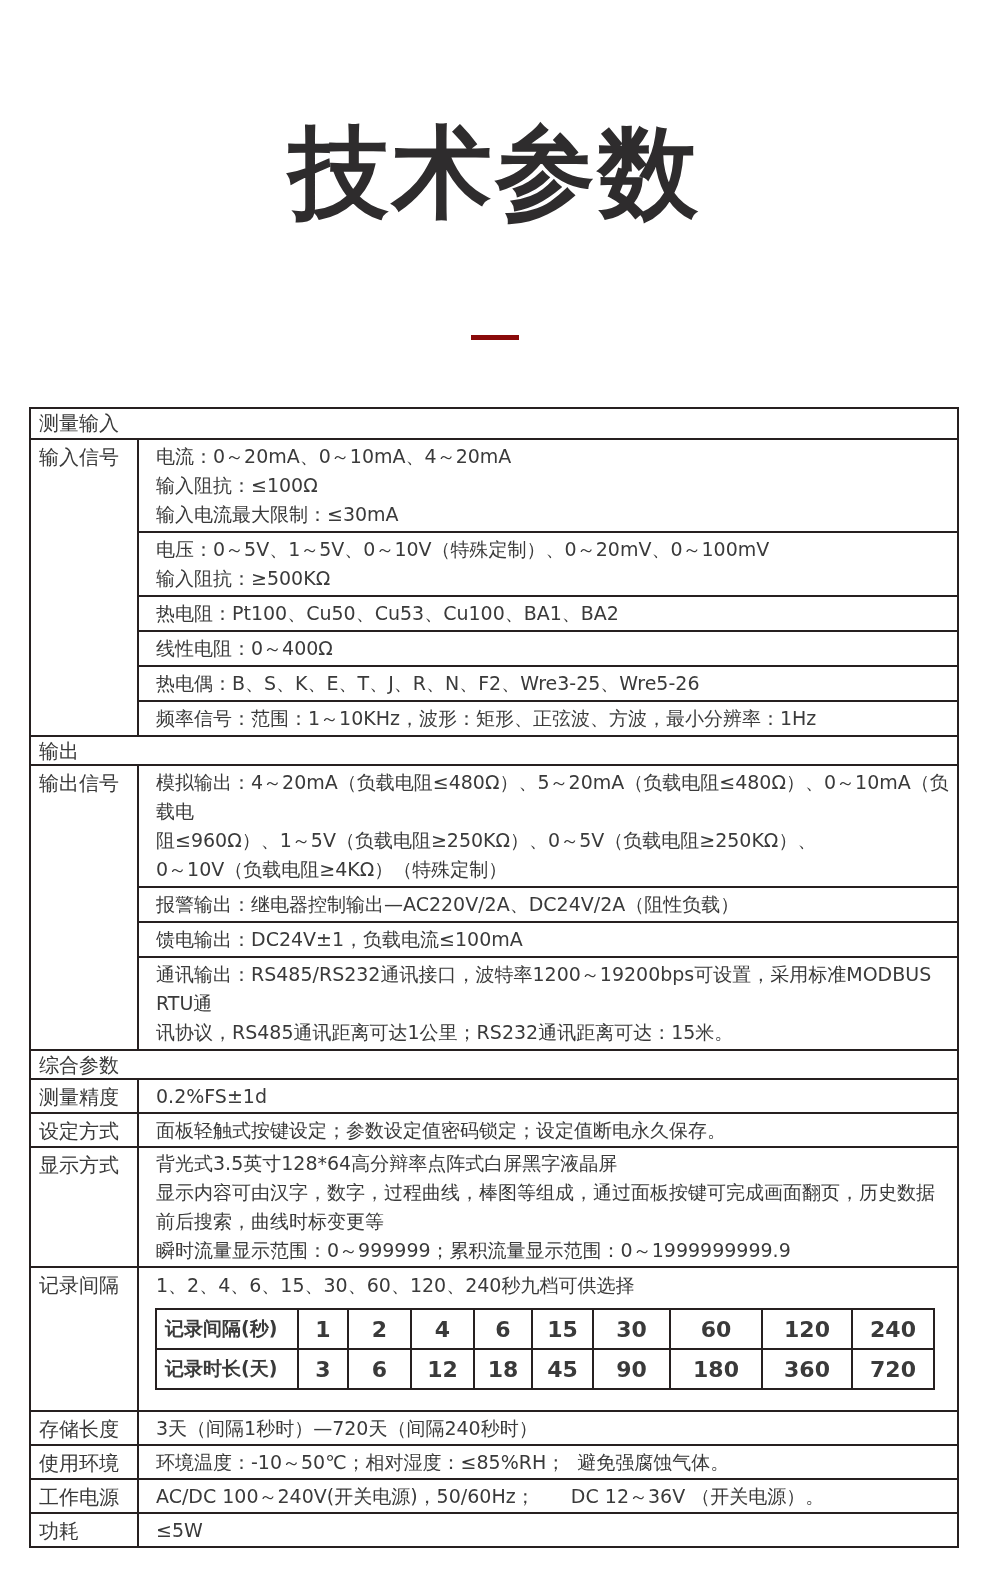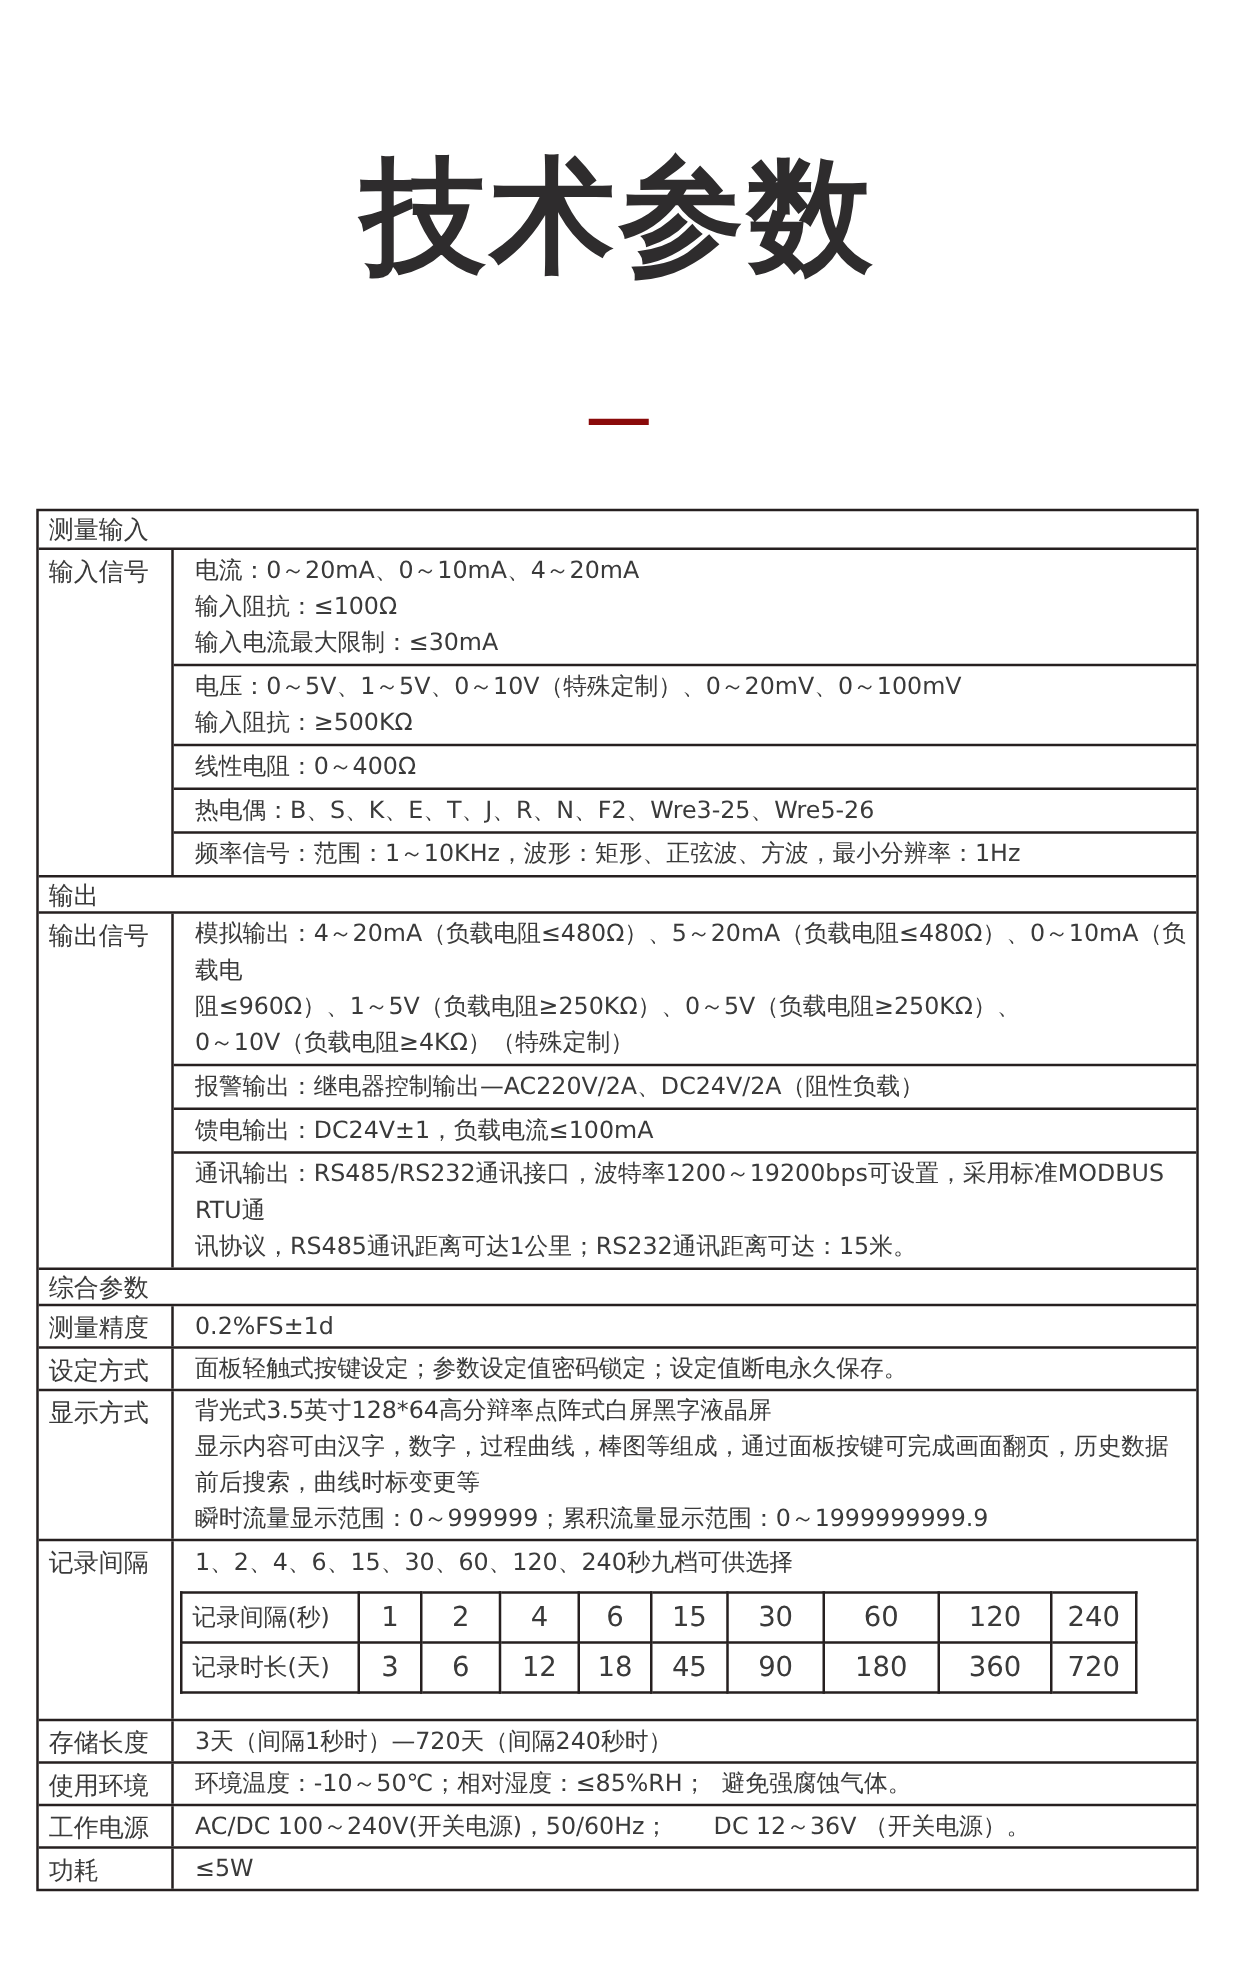--- a/index.html
+++ b/index.html
@@ -53,30 +53,31 @@
     padding-left:17px;
     white-space:pre-wrap;
   }
   .line.cont{}
   .single{display:flex;align-items:center;min-height:32px;}
   .single .line{line-height:32px;}
   .multiline{padding:1px 0;}
   .record-cell{padding-top:3px;}
   .rec-table{
     border-collapse:collapse;
-    margin:8px 0 20px 5px;
+    margin:8px 0 20px 16px;
+    font-weight:bold;
   }
   .rec-table td{
     border:2px solid var(--bc);
     height:40px;padding:0;
   }
   .rt-label{width:142px;font-size:19px;padding:0 4px 0 8px !important;white-space:nowrap;}
   .rt-val{text-align:center;font-size:22px;}
   .c1{width:50px;} .c2{width:63px;} .c3{width:63px;} .c4{width:58px;}
-  .c5{width:61px;} .c6{width:77px;} .c7{width:92px;} .c8{width:90px;} .c9{width:68px;}
+  .c5{width:61px;} .c6{width:77px;} .c7{width:92px;} .c8{width:90px;} .c9{width:82px;}
 </style>
 </head>
 <body>
 
 <div class="page">
 
   <h1 class="title">技术参数</h1>
   <div class="dash" style="background: rgb(138, 10, 10);"></div>
 
   <div class="spec-table">
@@ -87,20 +88,23 @@
       <div class="label-cell">输入信号</div>
       <div class="content-cell">
         <div class="group">
           <div class="line">电流：0～20mA、0～10mA、4～20mA</div>
           <div class="line">输入阻抗：≤100Ω</div>
           <div class="line">输入电流最大限制：≤30mA</div>
         </div>
         <div class="group">
           <div class="line">电压：0～5V、1～5V、0～10V（特殊定制）、0～20mV、0～100mV</div>
           <div class="line">输入阻抗：≥500KΩ</div>
+        </div>
+        <div class="group">
+          <div class="line">热电阻：Pt100、Cu50、Cu53、Cu100、BA1、BA2</div>
         </div>
         <div class="group">
           <div class="line">线性电阻：0～400Ω</div>
         </div>
         <div class="group">
           <div class="line">热电偶：B、S、K、E、T、J、R、N、F2、Wre3-25、Wre5-26</div>
         </div>
         <div class="group">
           <div class="line">频率信号：范围：1～10KHz，波形：矩形、正弦波、方波，最小分辨率：1Hz</div>
         </div>

